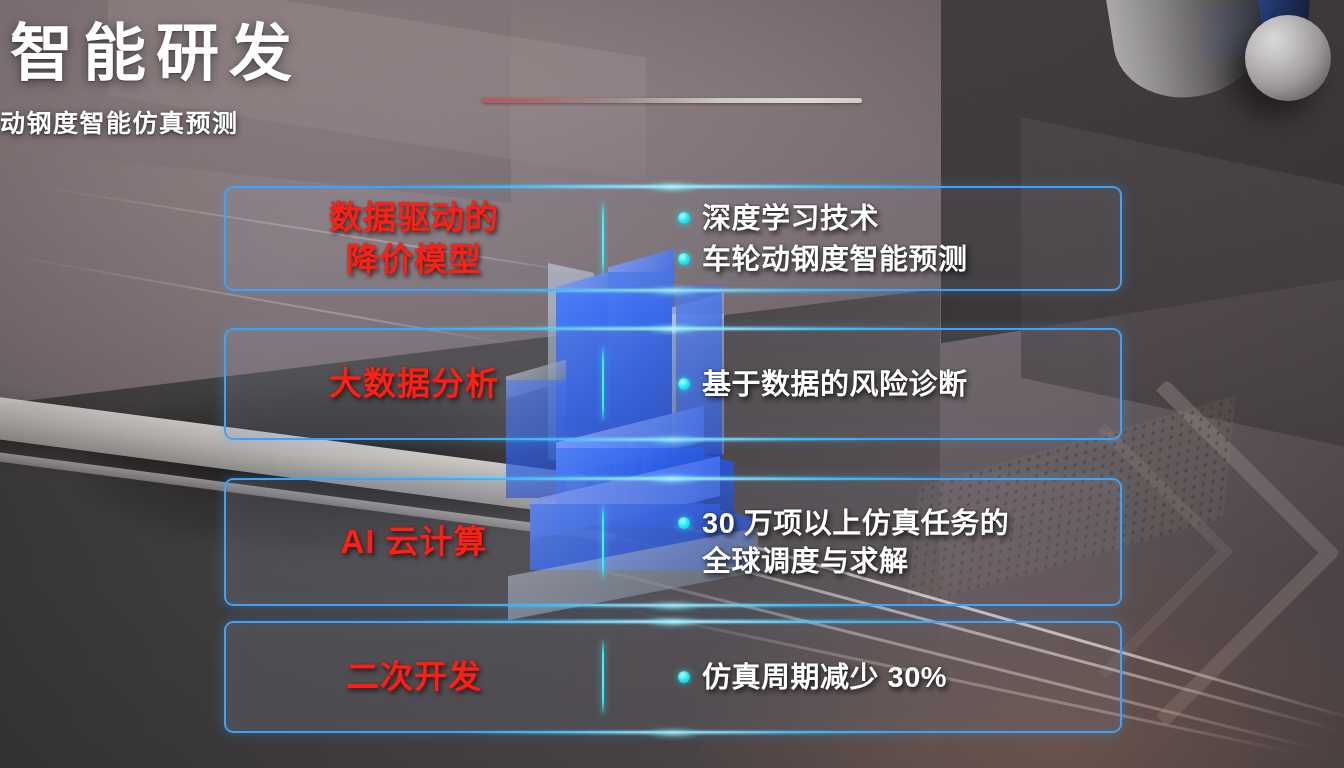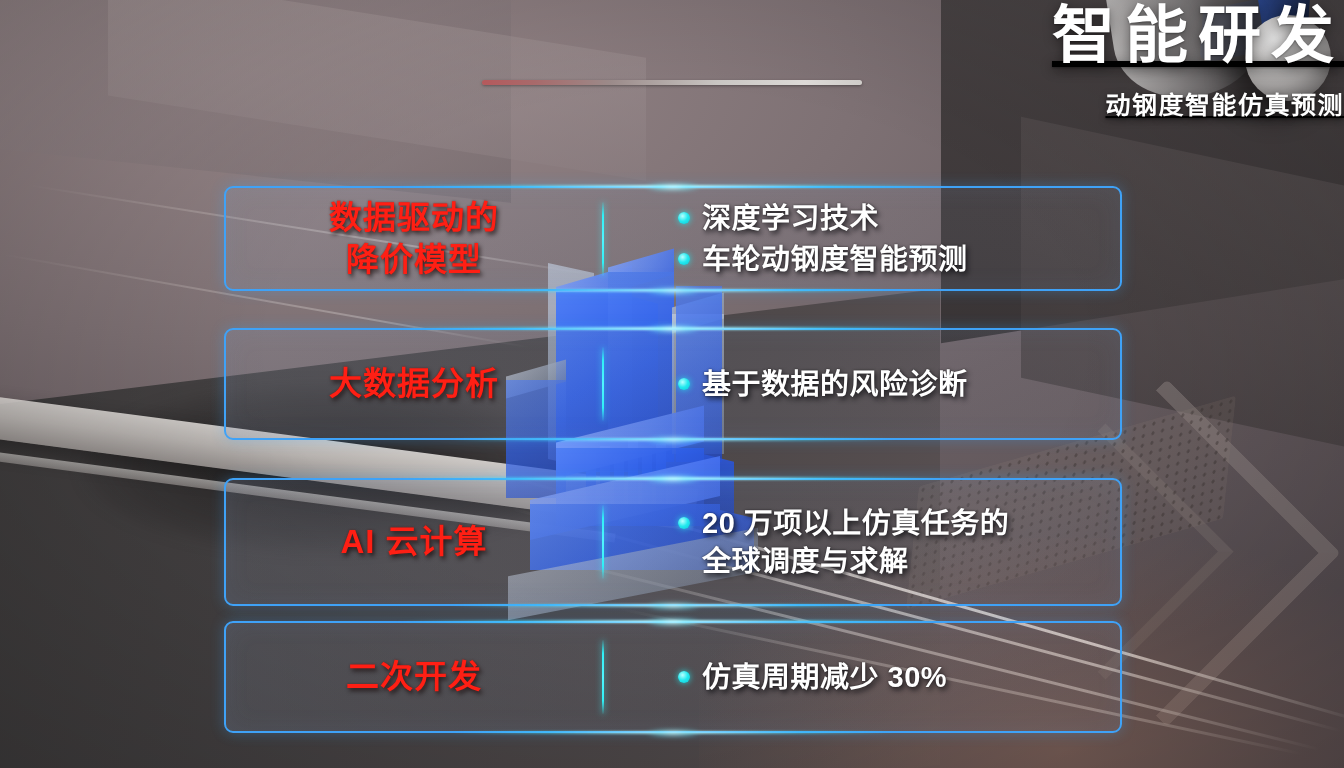--- a/index.html
+++ b/index.html
@@ -181,24 +181,23 @@
   .blk.pale {
     background: linear-gradient(150deg, #c3ccdc 0%, #9aa6ba 55%, #78849a 100%);
   }
   .blk.pale2 {
     background: linear-gradient(150deg, #aeb8c9 0%, #8d98ab 100%);
   }
 
   
   .title-wrap {
     position: absolute;
-    left: 0; right: 0; top: 0;
-    text-align: right;
+    left: 0; right: 0; top: 18px;
+    text-align: left;
     z-index: 6;
-    text-decoration: underline;
   }
   .main-title {
     font-size: 63px;
     font-weight: 700;
     color: #ffffff;
     letter-spacing: 10px;
     text-indent: 10px;
     line-height: 1.12;
     text-shadow: 0 3px 12px rgba(0,0,0,.45), 0 1px 2px rgba(0,0,0,.35);
   }
@@ -435,21 +434,21 @@
       <div class="edge-glow bottom">
           <span class="core"></span>
         </div>
       <div class="card-left">
         <div class="card-title" style="white-space:pre-line;">AI 云计算</div>
       </div>
       <div class="divider"></div>
       <div class="card-right">
         <div class="bullet-row">
           <span class="bullet-dot"></span>
-          <span class="bullet-text">20 万项以上仿真任务的
+          <span class="bullet-text">30 万项以上仿真任务的
 全球调度与求解</span>
         </div>
       </div>
     </div>
 
     <div class="card c4">
       <div class="edge-glow top">
           <span class="core"></span>
         </div>
       <div class="edge-glow bottom">

